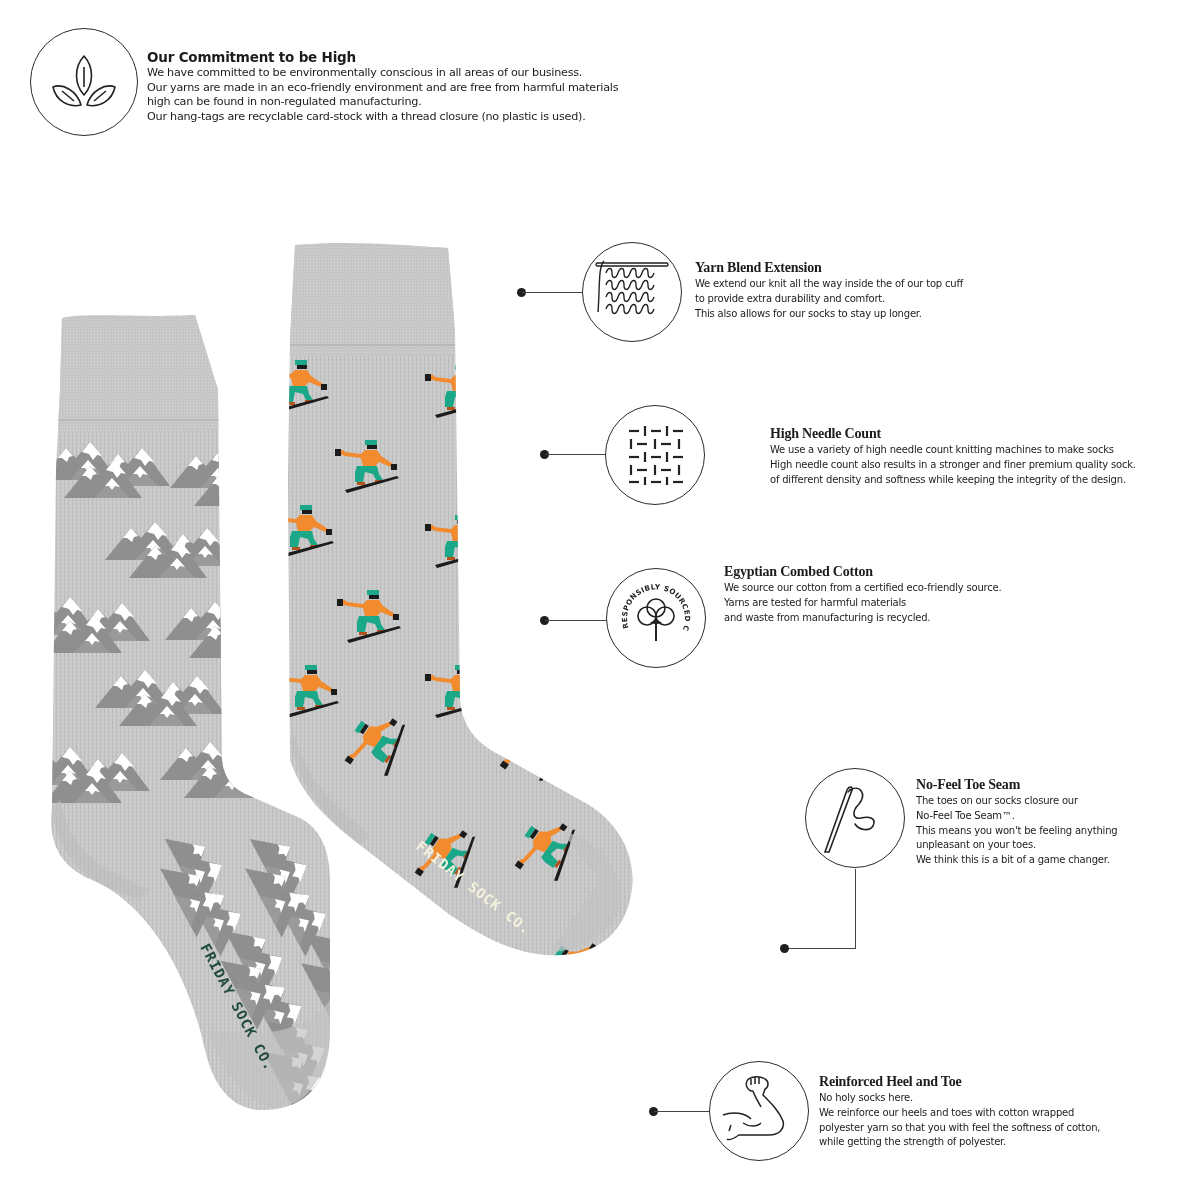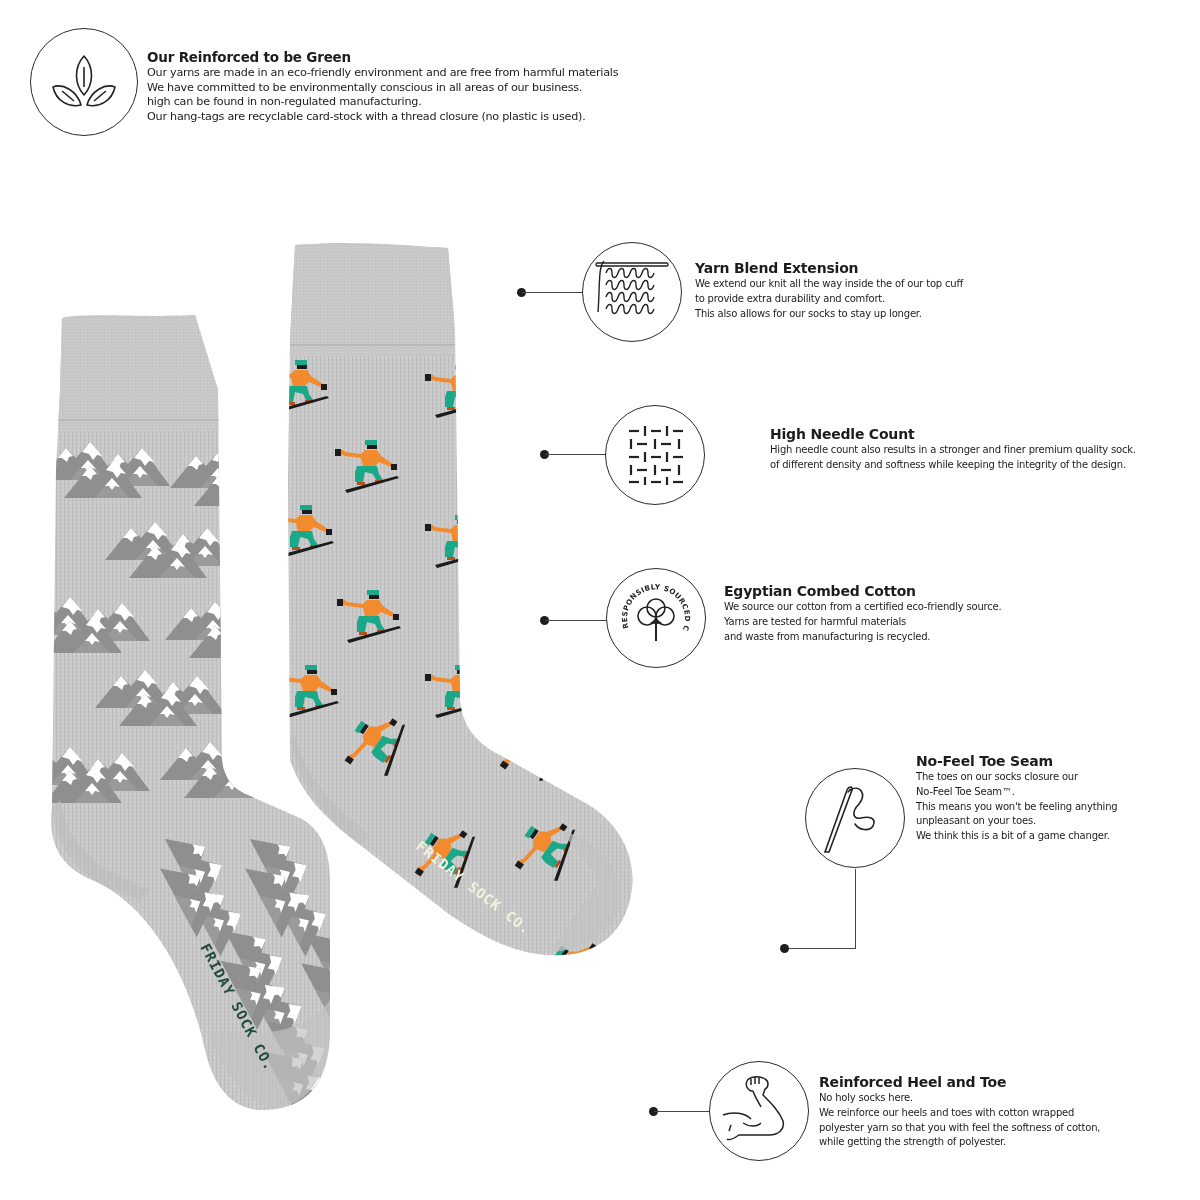--- a/index.html
+++ b/index.html
@@ -10,21 +10,21 @@
 
   
   .commit-icon { left: 30px; top: 28px; width: 108px; height: 108px; border: 1.4px solid #2b2b2b; border-radius: 50%; background:#fff; }
   .commit-text { left: 147px; top: 49px; width: 560px; }
   .commit-title { font-size: 13.5px; font-weight: bold; letter-spacing: -0.2px; line-height: 17px; }
   .commit-line { font-size: 11.2px; line-height: 14.6px; letter-spacing: -0.25px; white-space: nowrap; }
 
   
   .feature-icon { width: 100px; height: 100px; border: 1.4px solid #2b2b2b; border-radius: 50%; background:#fff; display:flex; align-items:center; justify-content:center; }
   .feature-text { white-space: nowrap; }
-  .feature-title { font-size: 14px; font-weight: bold; line-height: 18px; letter-spacing: -0.2px; }
+  .feature-title { font-size: 14px; font-weight: bold; line-height: 18px; letter-spacing: -0.2px; font-family: Liberation Serif, serif; }
   .feature-line { font-size: 10px; line-height: 14.8px; letter-spacing: -0.2px; }
 
   .dot { width: 9px; height: 9px; border-radius: 50%; background: #1e1e1e; }
   .hline { height: 1.3px; background: #444; }
   .vline { width: 1.3px; background: #444; }
 
   svg.sock-art { position: absolute; left: 0; top: 0; }
 </style>
 </head>
 <body>
@@ -142,23 +142,23 @@
       <path d="M53,27 C43,38 43,55 53,66 C63,55 63,38 53,27 Z"></path>
       <line x1="53" y1="38" x2="53" y2="58"></line>
       <path d="M22,58 C32,54 46,62 50,76 C38,79 25,72 22,58 Z"></path>
       <line x1="31" y1="62" x2="43" y2="72"></line>
       <path d="M84,58 C74,54 60,62 56,76 C68,79 81,72 84,58 Z"></path>
       <line x1="75" y1="62" x2="63" y2="72"></line>
     </g>
   </svg>
 </div>
 <div class="abs commit-text">
-  <div class="commit-title">Our Reinforced to be Green</div>
+  <div class="commit-title">Our Commitment to be High</div>
+  <div class="commit-line">We have committed to be environmentally conscious in all areas of our business.</div>
   <div class="commit-line">Our yarns are made in an eco-friendly environment and are free from harmful materials</div>
-  <div class="commit-line">We have committed to be environmentally conscious in all areas of our business.</div>
   <div class="commit-line">high can be found in non-regulated manufacturing.</div>
   <div class="commit-line">Our hang-tags are recyclable card-stock with a thread closure (no plastic is used).</div>
 </div>
 
 <div class="abs dot" style="left:517px; top:288px;"></div>
 <div class="abs hline" style="left:522px; top:292px; width:62px;"></div>
 <div class="abs feature-icon" style="left:582px; top:242px;">
   <svg width="80" height="70" viewBox="0 0 80 70">
     <g fill="none" stroke="#222" stroke-width="1.4">
       <rect x="4" y="6" width="72" height="3" rx="1.5"></rect>
@@ -207,20 +207,21 @@
       <line x1="4" y1="57" x2="14" y2="57"></line>
         <line x1="20" y1="52" x2="20" y2="60"></line>
         <line x1="26" y1="57" x2="36" y2="57"></line>
         <line x1="42" y1="52" x2="42" y2="60"></line>
         <line x1="48" y1="57" x2="58" y2="57"></line>
     </g>
   </svg>
 </div>
 <div class="abs feature-text" style="left:722px; top:425px;margin-left:48px;">
   <div class="feature-title">High Needle Count</div>
+  <div class="feature-line">We use a variety of high needle count knitting machines to make socks</div>
   <div class="feature-line">High needle count also results in a stronger and finer premium quality sock.</div>
   <div class="feature-line">of different density and softness while keeping the integrity of the design.</div>
 </div>
 
 <div class="abs dot" style="left:540px; top:616px;"></div>
 <div class="abs hline" style="left:545px; top:620px; width:63px;"></div>
 <div class="abs feature-icon" style="left:606px; top:568px;">
   <svg width="98" height="98" viewBox="0 0 98 98">
     <defs>
       <path id="badgeArc" d="M22,60 A29,29 0 1,1 76,60"></path>
@@ -229,40 +230,40 @@
       <textPath href="#badgeArc" startOffset="1%">RESPONSIBLY SOURCED COTTON</textPath>
     </text>
     <g fill="none" stroke="#222" stroke-width="1.6">
       <circle cx="40" cy="47" r="9"></circle>
       <circle cx="58" cy="47" r="9"></circle>
       <circle cx="49" cy="39" r="9"></circle>
     </g>
     <path d="M49,50 L55,54 L50,55 L50,72 L48,72 L48,55 L43,54 Z" fill="#222"></path>
   </svg>
 </div>
-<div class="abs feature-text" style="left:724px; top:582px;">
+<div class="abs feature-text" style="left:724px; top:563px;">
   <div class="feature-title">Egyptian Combed Cotton</div>
   <div class="feature-line">We source our cotton from a certified eco-friendly source.</div>
   <div class="feature-line">Yarns are tested for harmful materials</div>
   <div class="feature-line">and waste from manufacturing is recycled.</div>
 </div>
 
 <div class="abs feature-icon" style="left:805px; top:768px;">
   <svg width="80" height="80" viewBox="0 0 80 80">
     <g fill="none" stroke="#222" stroke-width="1.6" stroke-linecap="round">
       <path d="M10,74 L32,12 C34,8 38,8 37,12 L14,74 Z"></path>
       <line x1="33" y1="14" x2="35" y2="12"></line>
       <path d="M35,12 C45,6 52,16 44,26 C36,34 38,42 46,40 C54,38 62,40 58,48 C54,54 44,52 40,46"></path>
     </g>
   </svg>
 </div>
 <div class="abs vline" style="left:855px; top:869px; height:80px;"></div>
 <div class="abs hline" style="left:786px; top:948px; width:70px;"></div>
 <div class="abs dot" style="left:780px; top:944px;"></div>
-<div class="abs feature-text" style="left:916px; top:752px;">
+<div class="abs feature-text" style="left:916px; top:776px;">
   <div class="feature-title">No-Feel Toe Seam</div>
   <div class="feature-line">The toes on our socks closure our</div>
   <div class="feature-line">No-Feel Toe Seam™.</div>
   <div class="feature-line">This means you won't be feeling anything</div>
   <div class="feature-line">unpleasant on your toes.</div>
   <div class="feature-line">We think this is a bit of a game changer.</div>
 </div>
 
 <div class="abs dot" style="left:649px; top:1107px;"></div>
 <div class="abs hline" style="left:654px; top:1111px; width:57px;"></div>

